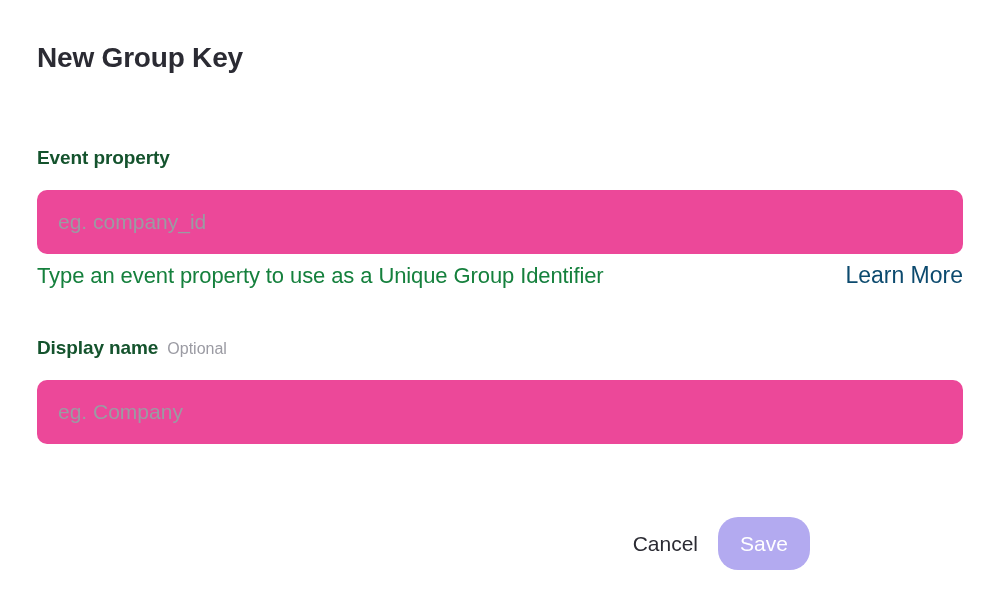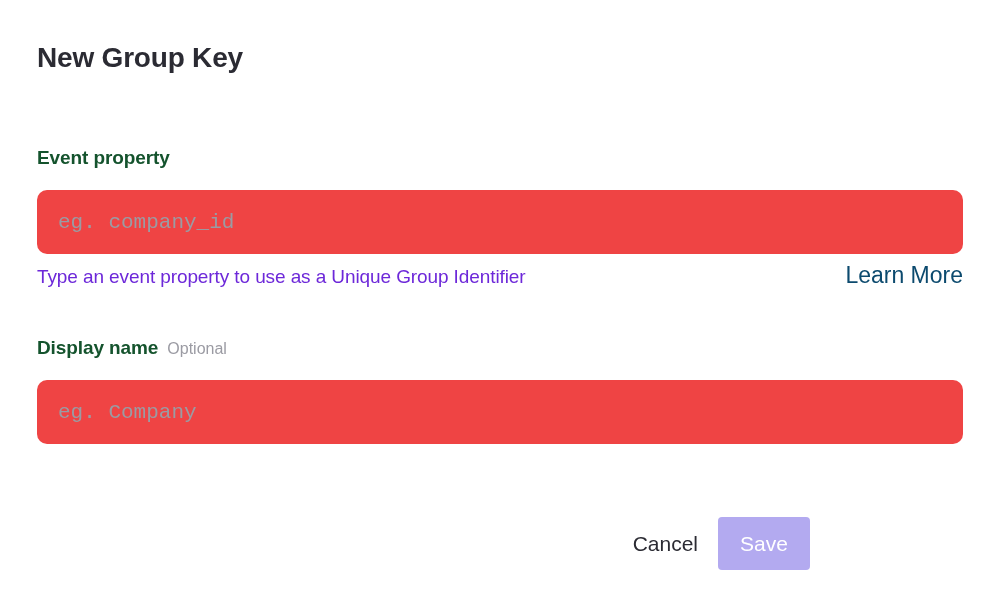--- a/index.html
+++ b/index.html
@@ -62,47 +62,47 @@
     font-size: 16px;
     font-weight: 400;
     color: #9b9ba3;
     line-height: 22px;
   }
 
   .text-input {
     margin-top: 20px;
     width: 926px;
     height: 64px;
-    background: #ef4444;
+    background: #ec4899;
     border: none;
     border-radius: 10px;
     box-sizing: border-box;
     padding: 0 21px;
-    font-family: Liberation Mono, monospace;
+    font-family: Liberation Sans, sans-serif;
     font-size: 21px;
     color: #2b2b33;
     outline: none;
     display: block;
   }
   .text-input::placeholder {
     color: #9b9ba3;
     opacity: 1;
   }
 
   .helper-row {
     margin-top: 10px;
     display: flex;
     align-items: baseline;
     justify-content: space-between;
     width: 926px;
   }
 
   .helper-text {
-    font-size: 19px;
-    color: #6d28d9;
+    font-size: 22px;
+    color: #15803d;
     line-height: 22px;
     letter-spacing: -0.1px;
   }
 
   .learn-more-link {
     font-size: 23px;
     color: #0c4a6e;
     line-height: 22px;
     text-decoration: none;
     cursor: pointer;
@@ -126,21 +126,21 @@
     font-size: 21px;
     color: #2b2b33;
     cursor: pointer;
     line-height: 53px;
   }
 
   .btn-save {
     width: 92px;
     height: 53px;
     border: none;
-    border-radius: 4px;
+    border-radius: 20px;
     background: #b3aaf0;
     color: #ffffff;
     font-family: "Liberation Sans", sans-serif;
     font-size: 21px;
     cursor: default;
     line-height: 53px;
     padding: 0;
     text-align: center;
   }
 </style>

